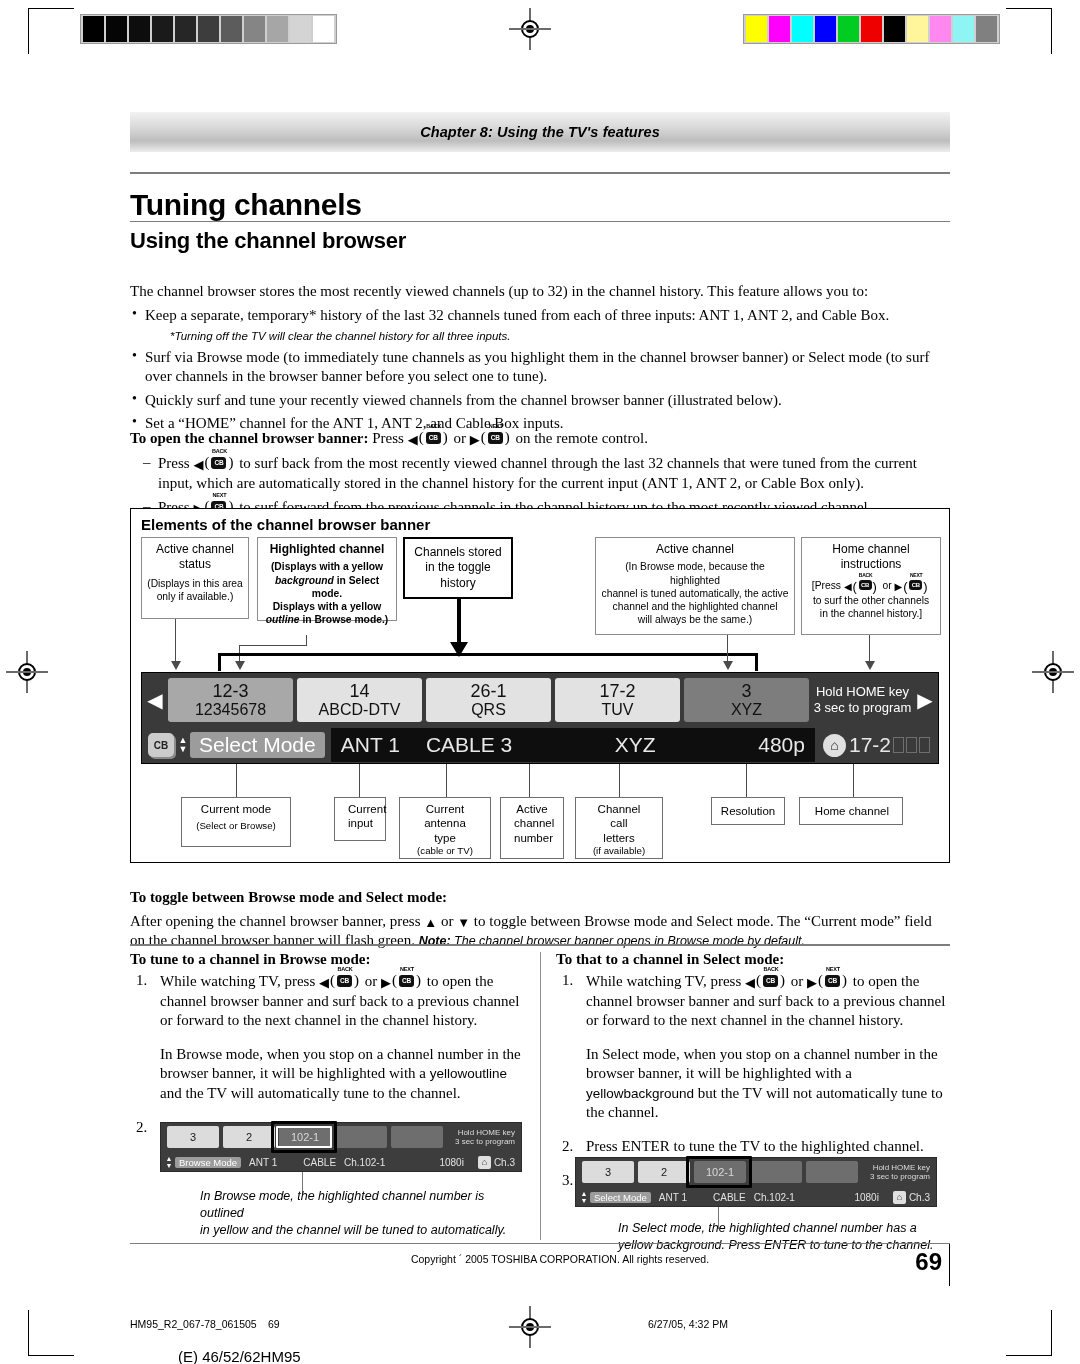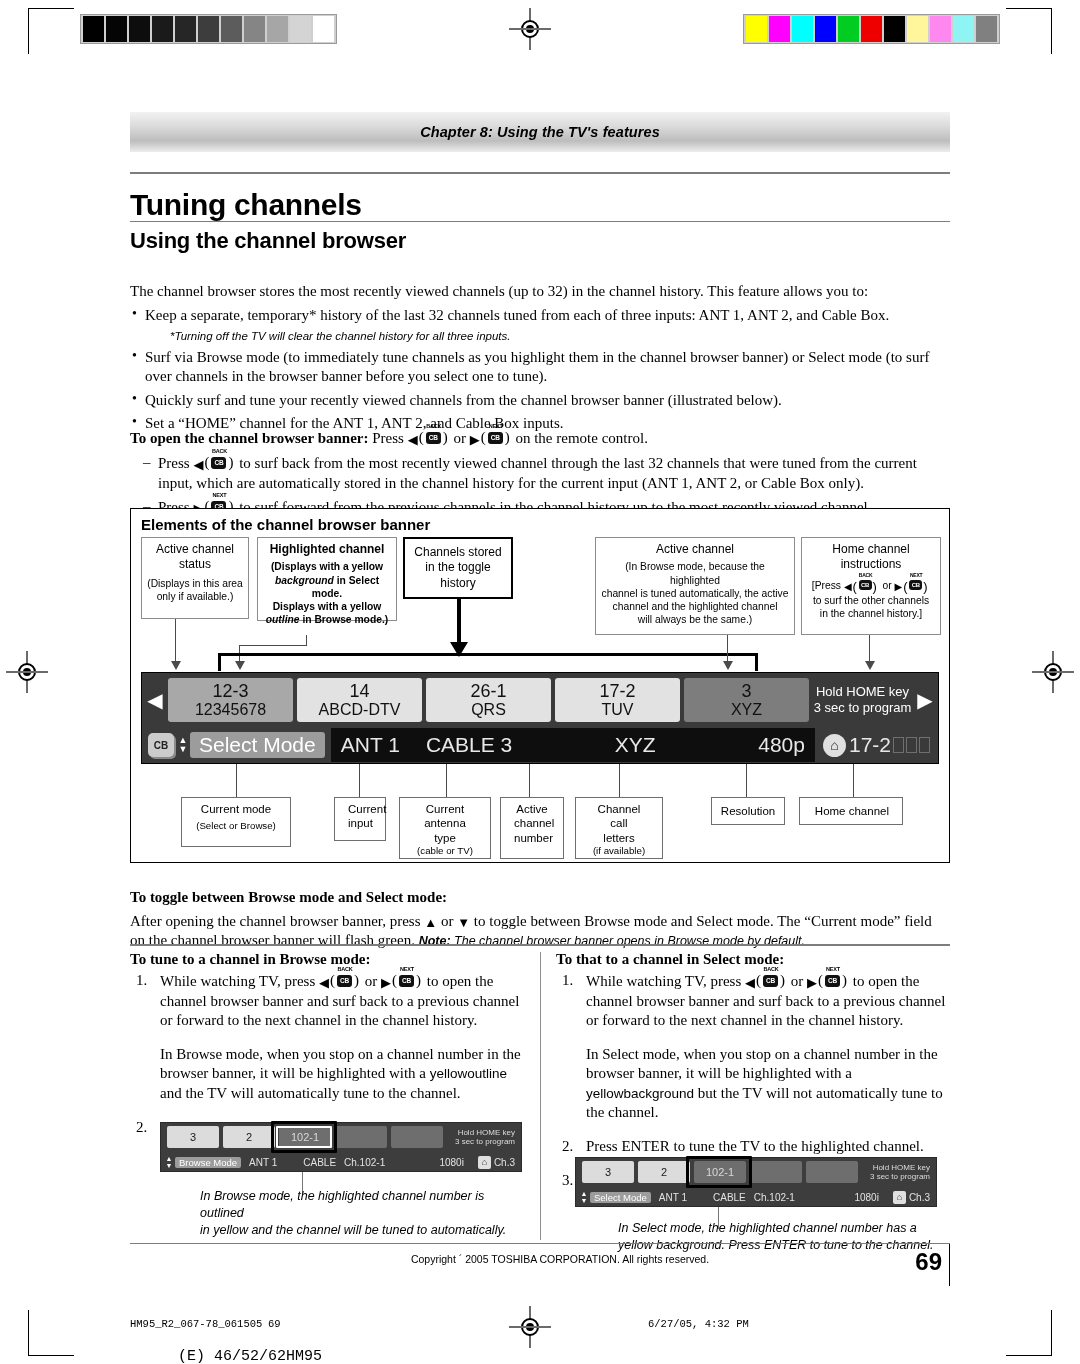--- a/index.html
+++ b/index.html
@@ -244,21 +244,21 @@
   
   .copyright {
     position:absolute; left:0; right:0; top:1253px; text-align:center;
     font-family:"Liberation Sans", sans-serif; font-size:10.5px;padding-left:40px;
   }
   .pgnum {
     position:absolute; right:138px; top:1248px;
     font-family:"Liberation Sans", sans-serif; font-weight:bold; font-size:24px;
   }
   .pgnum-rule { position:absolute; right:130px; top:1244px; width:1px; height:42px; background:#000; }
-  .slug { position:absolute; font-family:Liberation Mono, monospace; font-size:10.5px; }
+  .slug { position:absolute; font-family:Liberation Sans, sans-serif; font-size:10.5px; }
 </style>
 </head>
 <body>
 
 <div class="page">
 
   <div class="crop-tl"></div>
   <div class="crop-tr"></div>
   <div class="crop-bl"></div>
   <div class="crop-br"></div>

